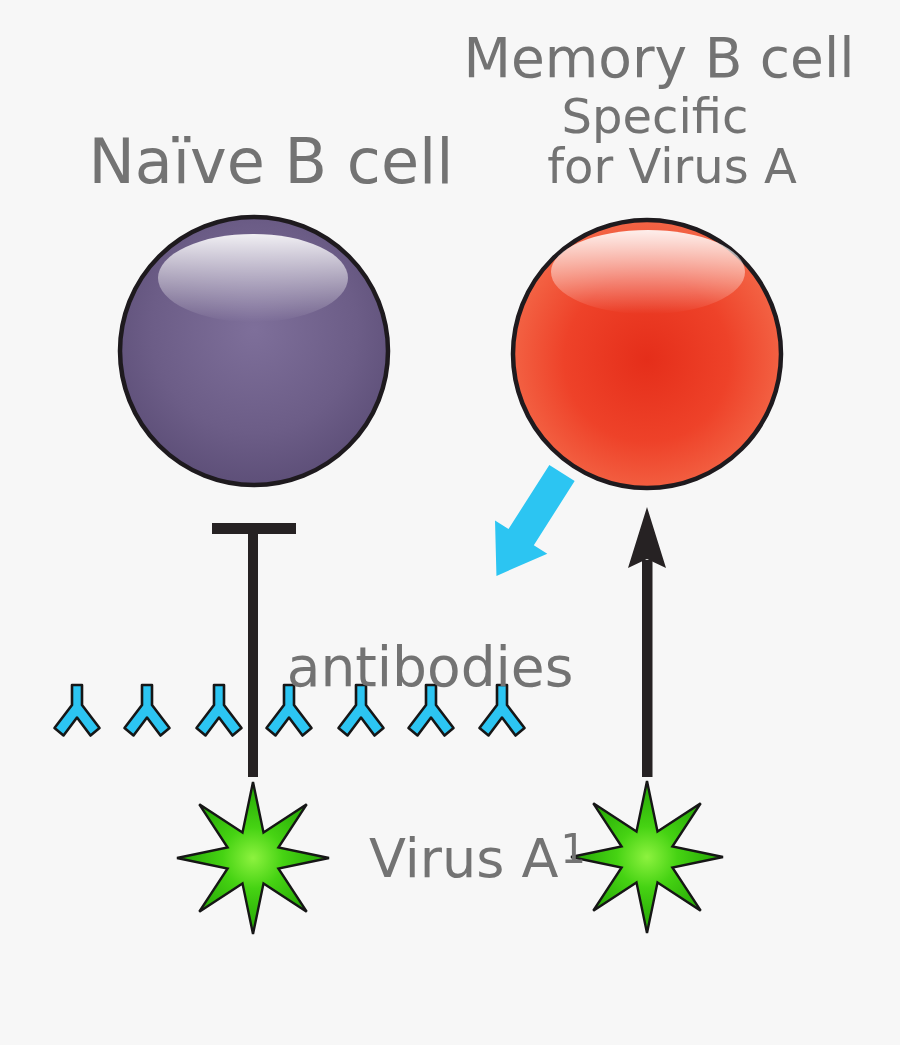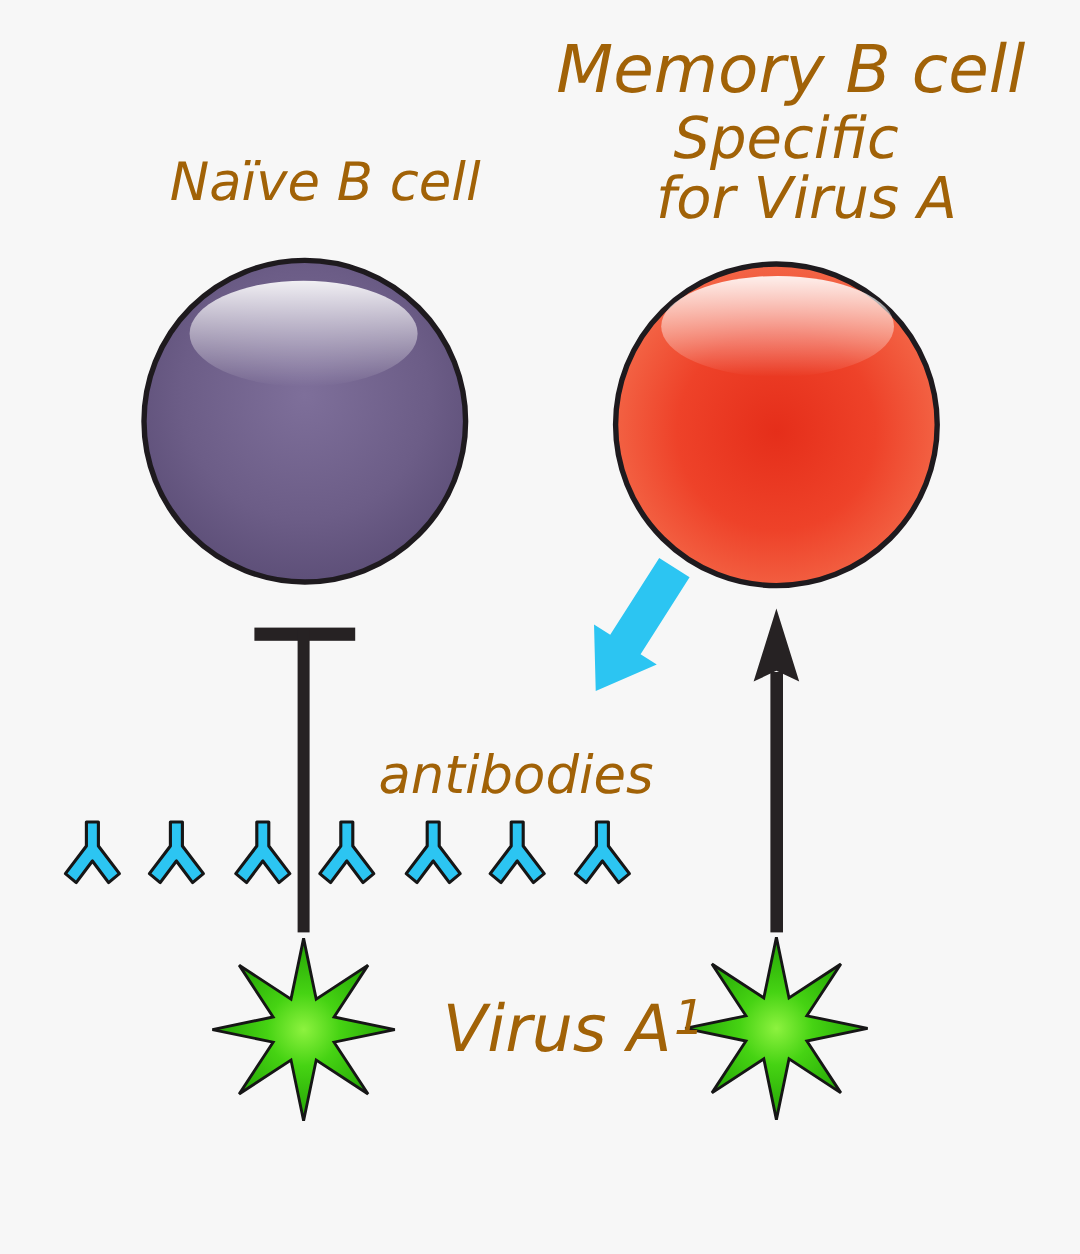--- a/index.html
+++ b/index.html
@@ -13,30 +13,29 @@
     overflow: hidden;
   }
   .layer {
     position: absolute;
     left: 0; top: 0;
   }
   .label {
     position: absolute;
     white-space: nowrap;
     line-height: 1;
-    color: #a16207;
-    font-style: italic;
+    color: #737373;
   }
   .centered { transform: translateX(-50%); }
-  .lbl-naive    { left: 271px; top: 131px; font-size: 44px; }
+  .lbl-naive    { left: 271px; top: 131px; font-size: 62px; }
   .lbl-memory   { left: 659px; top: 31px;  font-size: 55px; }
   .lbl-specific { left: 655px; top: 92px;  font-size: 48px; }
   .lbl-forvirus { left: 650px; top: 142px; font-size: 48px; margin-left: 22px; }
   .lbl-anti1    { left: 427px; top: 578px; font-size: 44px; }
-  .lbl-anti2    { left: 430px; top: 625px; font-size: 44px; }
+  .lbl-anti2    { left: 430px; top: 640px; font-size: 55px; }
   .lbl-virus    { left: 340px; top: 829px; font-size: 54px; margin-left: 29px; }
   .lbl-virus .sup { font-size: 40px; vertical-align: 14px; margin-left: 2px; }
 </style>
 </head>
 <body>
 
 <div class="stage">
 
   <svg class="layer" width="900" height="1045" viewBox="0 0 900 1045">
     <defs>

